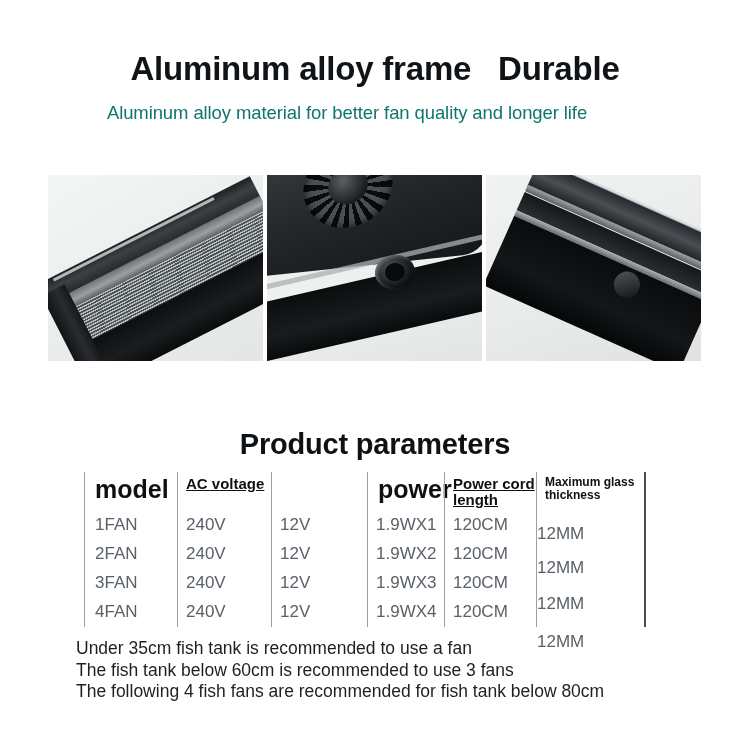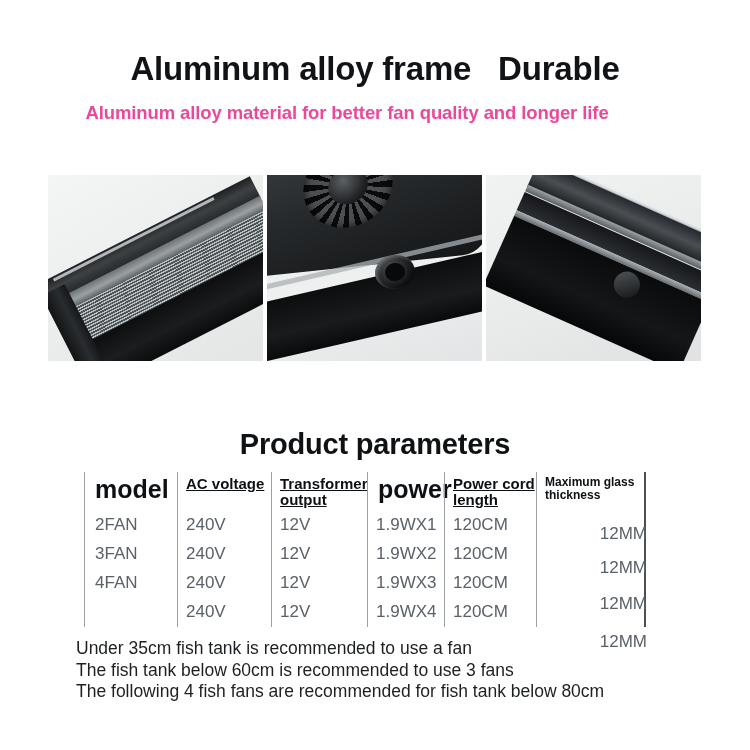--- a/index.html
+++ b/index.html
@@ -17,21 +17,21 @@
   .headline{
     position:absolute;left:0;top:30px;width:750px;
     text-align:center;
     font-size:33px;font-weight:bold;color:#111417;
     letter-spacing:-0.2px;
     white-space:pre;
   }
   .subtitle{
     position:absolute;left:0;top:82px;width:694px;
     text-align:center;
-    font-size:18.5px;font-weight:700;color:#ec4899;
+    font-size:18.5px;font-weight:400;color:#0f766e;
     letter-spacing:-0.1px;
   }
 
   
   .photos{
     position:absolute;left:48px;top:155px;
     width:654px;height:186px;
     display:flex;gap:4px;
   }
   .photo{
@@ -211,21 +211,21 @@
   .cell{
     height:29px;line-height:29px;
     padding-left:8px;
     font-size:17px;color:#5a6168;
     white-space:nowrap;
   }
   .col.c-model .cell{padding-left:10px;}
   
   .col.c-glass .cells{top:46px;}
   .col.c-glass .cell{
-    padding-left:0;text-align:right;height:32px;line-height:32px;
+    padding-left:0;text-align:left;height:32px;line-height:32px;
   }
 
   
   .notes{
     position:absolute;left:76px;top:618px;width:640px;
   }
   .note{
     font-size:17.5px;color:#1d2022;line-height:21.5px;
     white-space:nowrap;
   }
@@ -283,36 +283,36 @@
 
   </div>
 
   <div class="section-title">Product parameters</div>
 
   <div class="spec-wrap">
     <div class="spec-table" id="spec-table">
         <div class="col c-model" style="left: 0px; width: 92px;">
           <div class="col-head sz-lg">model</div>
           <div class="cells">
+            <div class="cell">1FAN</div>
             <div class="cell">2FAN</div>
             <div class="cell">3FAN</div>
             <div class="cell">4FAN</div>
           </div>
         </div>
         <div class="col c-voltage" style="left: 92px; width: 94px;">
           <div class="col-head sz-md">AC voltage</div>
           <div class="cells">
             <div class="cell">240V</div>
             <div class="cell">240V</div>
             <div class="cell">240V</div>
             <div class="cell">240V</div>
           </div>
         </div>
         <div class="col c-transformer" style="left: 186px; width: 96px;">
-          <div class="col-head sz-md">Transformer output</div>
           <div class="cells">
             <div class="cell">12V</div>
             <div class="cell">12V</div>
             <div class="cell">12V</div>
             <div class="cell">12V</div>
           </div>
         </div>
         <div class="col c-power" style="left: 282px; width: 77px;">
           <div class="col-head sz-lg">power</div>
           <div class="cells">

